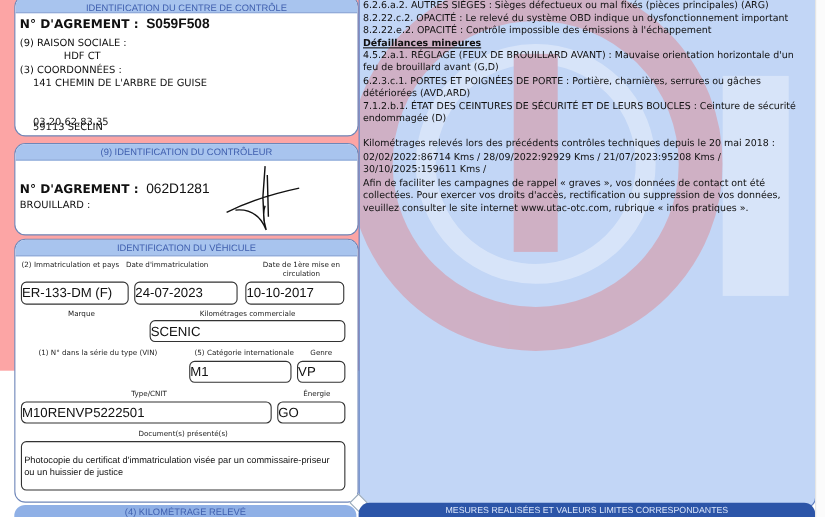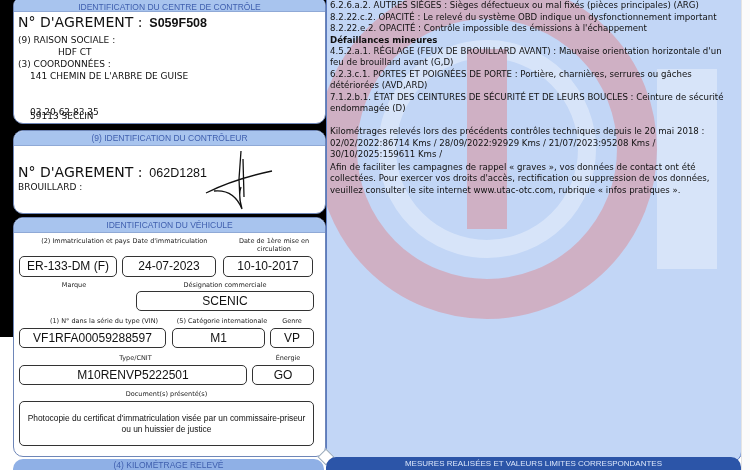--- a/index.html
+++ b/index.html
@@ -2,59 +2,59 @@
 <html><head>
 <meta charset="utf-8">
 <style>
   html, body { margin:0; padding:0; }
   body {
     width:750px; height:470px; overflow:hidden; position:relative;
     background:#ffffff;
     font-family: "DejaVu Sans", sans-serif;
     color:#111;
   }
-  .left-col { position:absolute; left:0; top:0; width:328px; height:337px; background:#000000; }
+  .left-col { position:absolute; left:0; top:0; width:328px; height:337px; background:#fca5a5; }
   .panel {
     position:absolute; left:13px; width:311px;
     background:#ffffff; border:1px solid #6e86b8;
     border-radius:10px; overflow:hidden;
   }
   .panel-head {
     height:14px; background:#a8c4ee; border-bottom:1px solid #8fa9d6;
     color:#3f5fae; font-size:8.5px; text-align:center; line-height:14px;
     font-family:"Liberation Sans", sans-serif;
   }
   .row { position:absolute; font-size:9px; font-family:"DejaVu Sans", sans-serif; }
-  .lbl { font-size:14px; }
+  .lbl { font-size:11px;font-weight:bold; }
   .big { font-family:"Liberation Sans", sans-serif; font-weight:bold; font-size:12.5px; }
   .bigreg { font-family:"Liberation Sans", sans-serif; font-size:12.5px; }
   .field-lbl { position:absolute; font-size:6.5px; text-align:center; font-family:"DejaVu Sans", sans-serif; color:#222; }
   .box {
     position:absolute; border:1px solid #333; border-radius:5px; background:#fff;
-    font-family:"Liberation Sans", sans-serif; font-size:12px; text-align:center;
+    font-family:"Liberation Sans", sans-serif; font-size:12px; text-align:left;
     box-sizing:border-box;
   }
   .km-head {
     position:absolute; left:13px; top:459px; width:311px; height:14px;
     background:#8fb0e6; border-radius:10px 10px 0 0; color:#3f5fae;
     font-size:8.5px; text-align:center; line-height:13px;
     font-family:"Liberation Sans", sans-serif;
   }
   .right-col {
     position:absolute; left:326px; top:-12px; width:414px; height:472px;
     background:#c2d6f6; border:1px solid #5c7cc0; border-radius:0 0 10px 10px;
     overflow:hidden;
   }
   .watermark { position:absolute; left:0; top:0; width:414px; height:472px; opacity:0.35; }
   .rtext {
     position:absolute; left:3px; top:0; width:405px;
     font-family:"DejaVu Sans", sans-serif; font-size:8.6px; line-height:11.4px; color:#111;
   }
   .rtext p { margin:0; }
-  .rtext .sect { font-weight:bold; }
+  .rtext .sect { font-weight:bold; text-decoration:underline; }
   .mesures-bar {
     position:absolute; left:326px; top:457px; width:415px; height:16px;
     background:#2c55a8; border-radius:10px 10px 0 0; color:#dbe6fa;
     font-size:8px; text-align:center; line-height:14px;
     font-family:"Liberation Sans", sans-serif;
   }
   .diamond {
     position:absolute; width:10px; height:10px; background:#fff;
     transform:rotate(45deg); border:1px solid #9ab;
   }
@@ -87,38 +87,37 @@
     </div>
     <div class="row" style="left:4px;top:51px;">BROUILLARD :</div>
     <svg style="position:absolute;left:180px;top:18px;" width="80" height="62">
       <path d="M47 2 L45 30 L46 52 M49 10 L50 48 M12 44 Q40 30 78 22 M20 42 Q40 40 48 60 Q44 46 47 38" stroke="#111" stroke-width="1.3" fill="none"></path>
     </svg>
   </div>
 
   <div class="panel" style="top:217px;height:238px;">
     <div class="panel-head">IDENTIFICATION DU VÉHICULE</div>
 
-    <div class="field-lbl" style="left:16px;top:19px;width:100px;text-align:right;">(2) Immatriculation et pays</div>
-    <div class="field-lbl" style="left:106px;top:19px;width:100px;text-align:center;">Date d'immatriculation</div>
+    <div class="field-lbl" style="left:0;top:19px;width:100px;">(2) Immatriculation et pays</div>
+    <div class="field-lbl" style="left:88px;top:19px;width:100px;text-align:center;">Date d'immatriculation</div>
     <div class="field-lbl" style="left:212px;top:19px;width:96px;line-height:8px;">Date de 1ère mise en circulation</div>
 
     <div class="box" style="left:5px;top:38px;width:98px;height:21px;line-height:19px;">ER-133-DM (F)</div>
     <div class="box" style="left:108px;top:38px;width:94px;height:21px;line-height:19px;">24-07-2023</div>
     <div class="box" style="left:209px;top:38px;width:90px;height:21px;line-height:19px;">10-10-2017</div>
 
     <div class="field-lbl" style="left:5px;top:63px;width:110px;">Marque</div>
-    <div class="field-lbl" style="left:122px;top:63px;width:178px;">Désignation commerciale</div>
+    <div class="field-lbl" style="left:122px;top:63px;width:178px;">Kilométrages commerciale</div>
 
     <div class="box" style="left:122px;top:73px;width:178px;height:20px;line-height:18px;">SCENIC</div>
 
-    <div class="field-lbl" style="left:20px;top:99px;width:140px;">(1) N° dans la série du type (VIN)</div>
+    <div class="field-lbl" style="left:5px;top:99px;width:140px;">(1) N° dans la série du type (VIN)</div>
     <div class="field-lbl" style="left:152px;top:99px;width:112px;">(5) Catégorie internationale</div>
     <div class="field-lbl" style="left:256px;top:99px;width:44px;">Genre</div>
 
-    <div class="box" style="left:5px;top:110px;width:147px;height:20px;line-height:18px;">VF1RFA00059288597</div>
     <div class="box" style="left:158px;top:110px;width:93px;height:20px;line-height:18px;">M1</div>
     <div class="box" style="left:256px;top:110px;width:44px;height:20px;line-height:18px;">VP</div>
 
     <div class="field-lbl" style="left:5px;top:136px;width:233px;">Type/CNIT</div>
     <div class="field-lbl" style="left:248px;top:136px;width:52px;">Énergie</div>
 
     <div class="box" style="left:5px;top:147px;width:228px;height:20px;line-height:18px;">M10RENVP5222501</div>
     <div class="box" style="left:238px;top:147px;width:62px;height:20px;line-height:18px;">GO</div>
 
     <div class="field-lbl" style="left:5px;top:172px;width:295px;">Document(s) présenté(s)</div>

